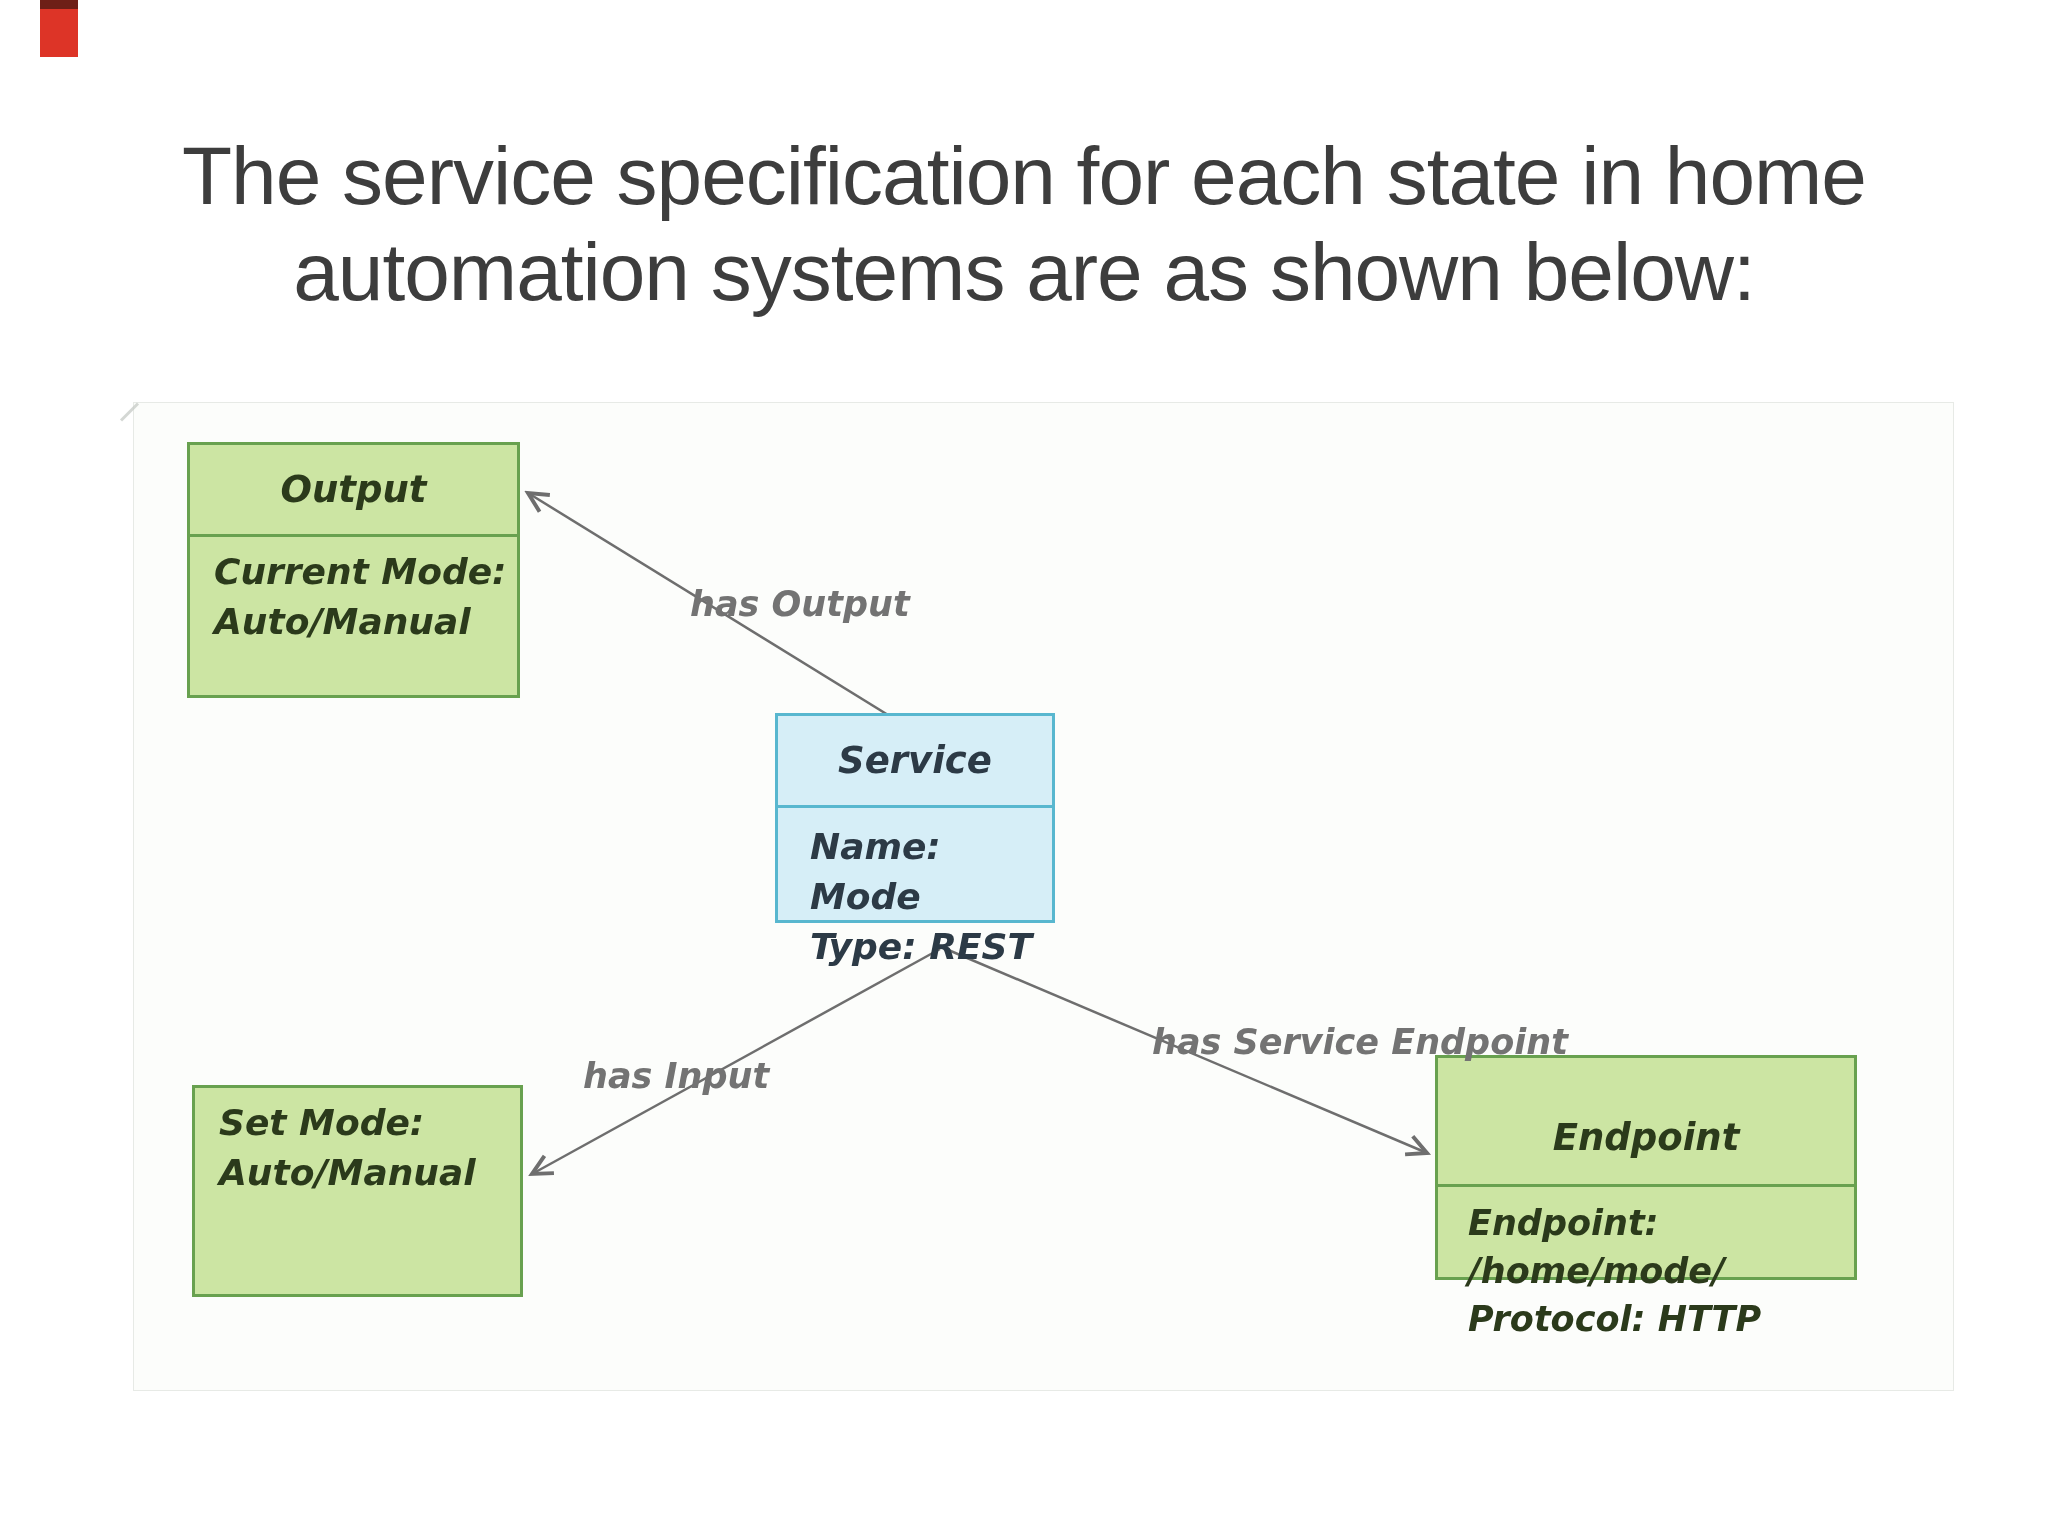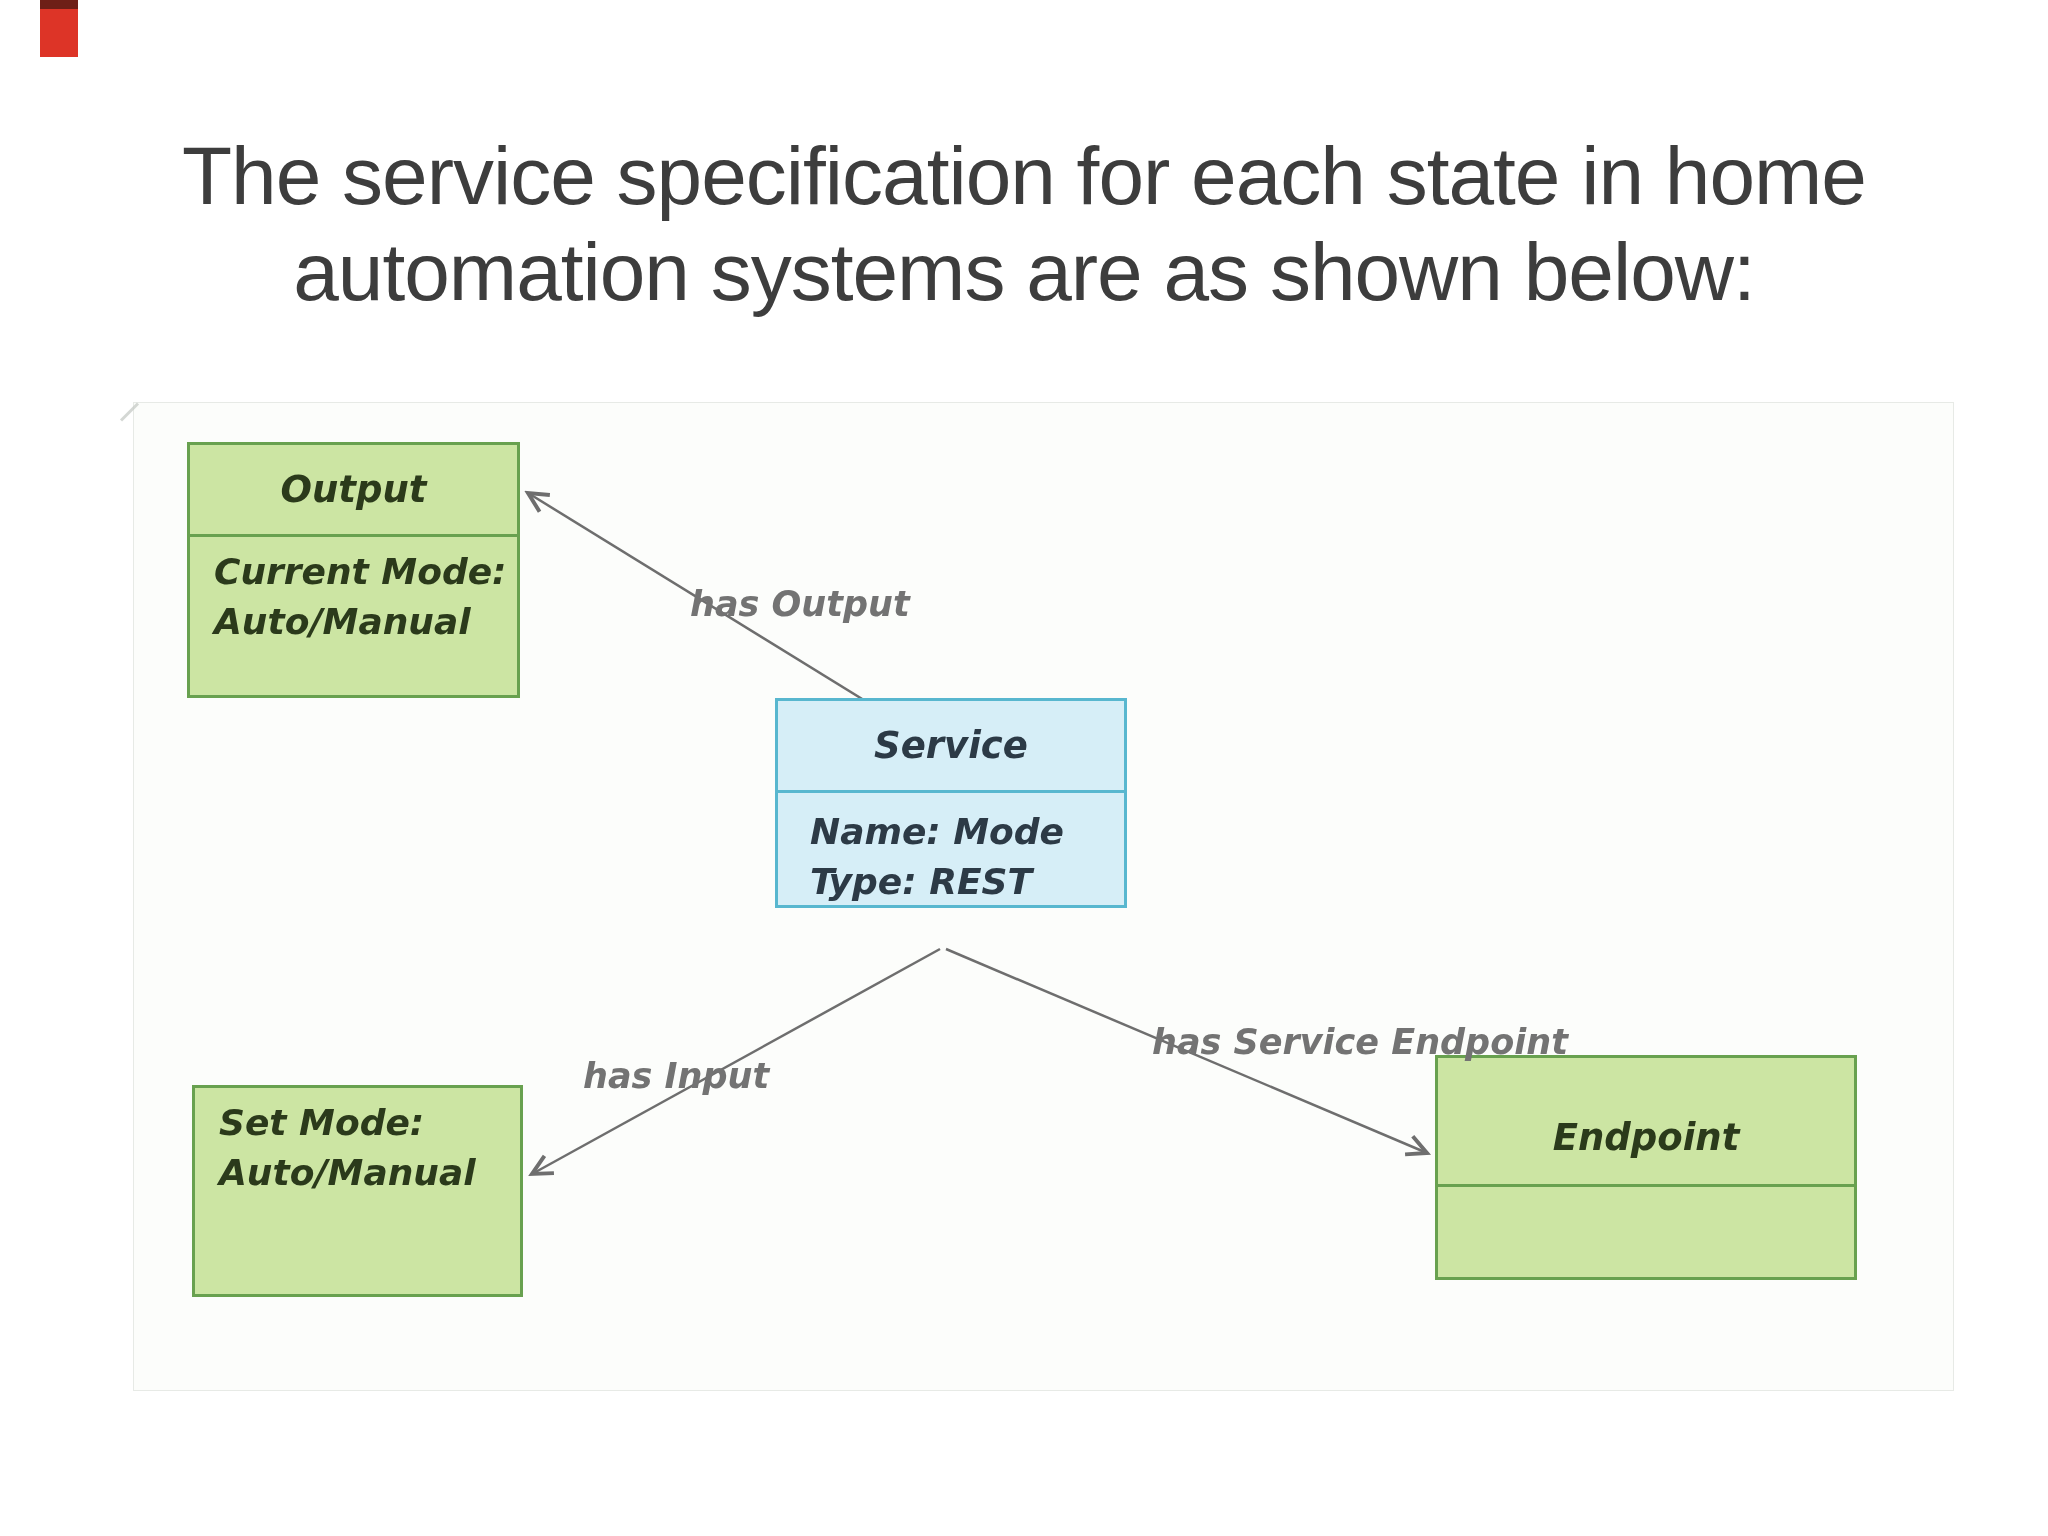--- a/index.html
+++ b/index.html
@@ -48,21 +48,21 @@
     font-size:37px;box-sizing:border-box;
   }
   .node.green .title{border-bottom:3px solid #68a14f;}
   .node.blue  .title{border-bottom:3px solid #58b7cf;}
   .node .body{box-sizing:border-box;font-size:36px;line-height:50px;}
 
   #node-output  {left:187px; top:442px;  width:333px; height:256px;}
   #node-output  .title{height:92px;}
   #node-output  .body{padding:10px 10px 0 24px;}
 
-  #node-service {left:775px; top:698px;  width:352px; height:210px;}
+  #node-service {left:775px; top:713px;  width:280px; height:210px;}
   #node-service .title{height:92px;}
   #node-service .body{padding:14px 10px 0 32px;}
 
   #node-input   {left:192px; top:1085px; width:331px; height:212px;}
   #node-input   .title{height:92px;}
   #node-input   .body{padding:10px 10px 0 24px;}
 
   #node-endpoint{left:1435px;top:1055px; width:422px; height:225px;}
   #node-endpoint .title{height:97px;margin-top:32px;}
   #node-endpoint .body{padding:12px 10px 0 30px;font-size:35px;line-height:48px;}
@@ -125,19 +125,23 @@
 
   <div class="node green" id="node-input">
     <div class="body">
       <div>Set Mode:</div>
       <div>Auto/Manual</div>
     </div>
   </div>
 
   <div class="node green" id="node-endpoint">
     <div class="title">Endpoint</div>
+    <div class="body">
+      <div>Endpoint: /home/mode/</div>
+      <div>Protocol: HTTP</div>
+    </div>
   </div>
 
   <div class="edge-label" id="label-has-output">has Output</div>
   <div class="edge-label" id="label-has-input">has Input</div>
   <div class="edge-label" id="label-has-endpoint">has Service Endpoint</div>
 
 </div>
 
 </body></html>

